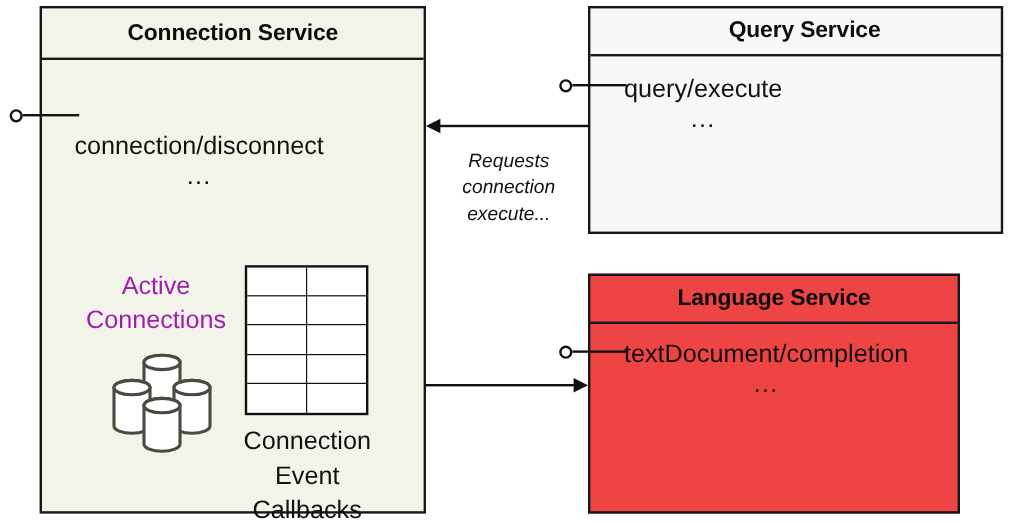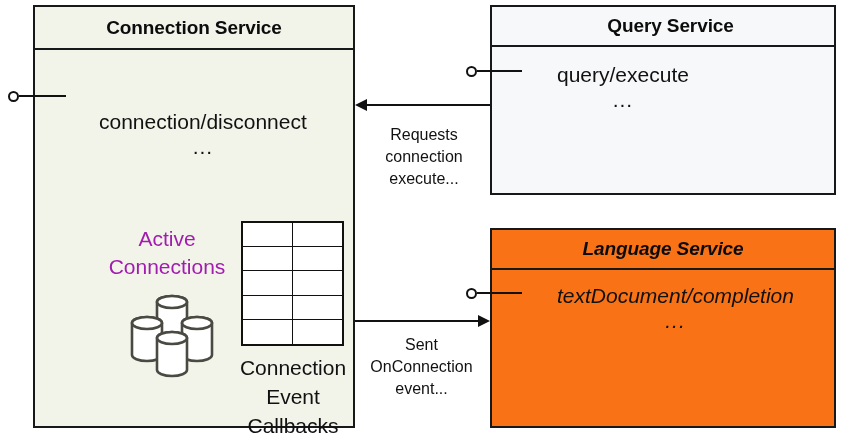--- a/index.html
+++ b/index.html
@@ -40,21 +40,20 @@
   .component .title-text {
     font-size: 19px;
     font-weight: bold;
     letter-spacing: -0.1px;
     color: #0c0c0c;
     white-space: nowrap;
   }
   .component .body {
     position: relative;
     flex: 1 1 auto;
-    margin-left: 37px;
   }
 
   #connection-service {
     left: 33px;
     top: 5px;
     width: 322px;
     height: 423px;
     background: #f2f4ea;
   }
   #connection-service .title-bar { height: 43px; }
@@ -64,24 +63,23 @@
     top: 5px;
     width: 346px;
     height: 190px;
     background: #f7f8fa;
   }
   #query-service .title-bar { height: 40px; padding-left: 15px; }
 
   #language-service {
     left: 490px;
     top: 228px;
-    width: 346px;
+    width: 310px;
     height: 200px;
-    background: #f97316;
-    font-style: italic;
+    background: #ef4444;
   }
   #language-service .title-bar { height: 40px; }
 
   
   .endpoints {
     position: absolute;
     font-size: 21px;
     line-height: 27px;
     color: #111111;
     white-space: nowrap;
@@ -141,20 +139,21 @@
   .arrow-head.right { border-left: 12px solid #111111; }
 
   #arrow-requests-line { left: 357px; top: 104px; width: 133px; }
   #arrow-requests-head { left: 355px; top: 99px; }
 
   #arrow-sent-line { left: 355px; top: 320px; width: 133px; }
   #arrow-sent-head { left: 478px; top: 315px; }
 
   .arrow-label {
     position: absolute;
+    font-style: italic;
     font-size: 16px;
     line-height: 22px;
     text-align: center;
     color: #111111;
     white-space: nowrap;
   }
   #label-requests { left: 360px; top: 124px; width: 128px; }
   #label-sent     { left: 355px; top: 334px; width: 133px; }
 
   
@@ -313,19 +312,14 @@
   <div class="arrow-line" id="arrow-requests-line"></div>
   <div class="arrow-head left" id="arrow-requests-head"></div>
   <div class="arrow-label" id="label-requests">
     <div>Requests</div>
     <div>connection</div>
     <div>execute...</div>
   </div>
 
   <div class="arrow-line" id="arrow-sent-line"></div>
   <div class="arrow-head right" id="arrow-sent-head"></div>
-  <div class="arrow-label" id="label-sent">
-    <div>Sent</div>
-    <div>OnConnection</div>
-    <div>event...</div>
-  </div>
 
 </div>
 
 </body></html>

